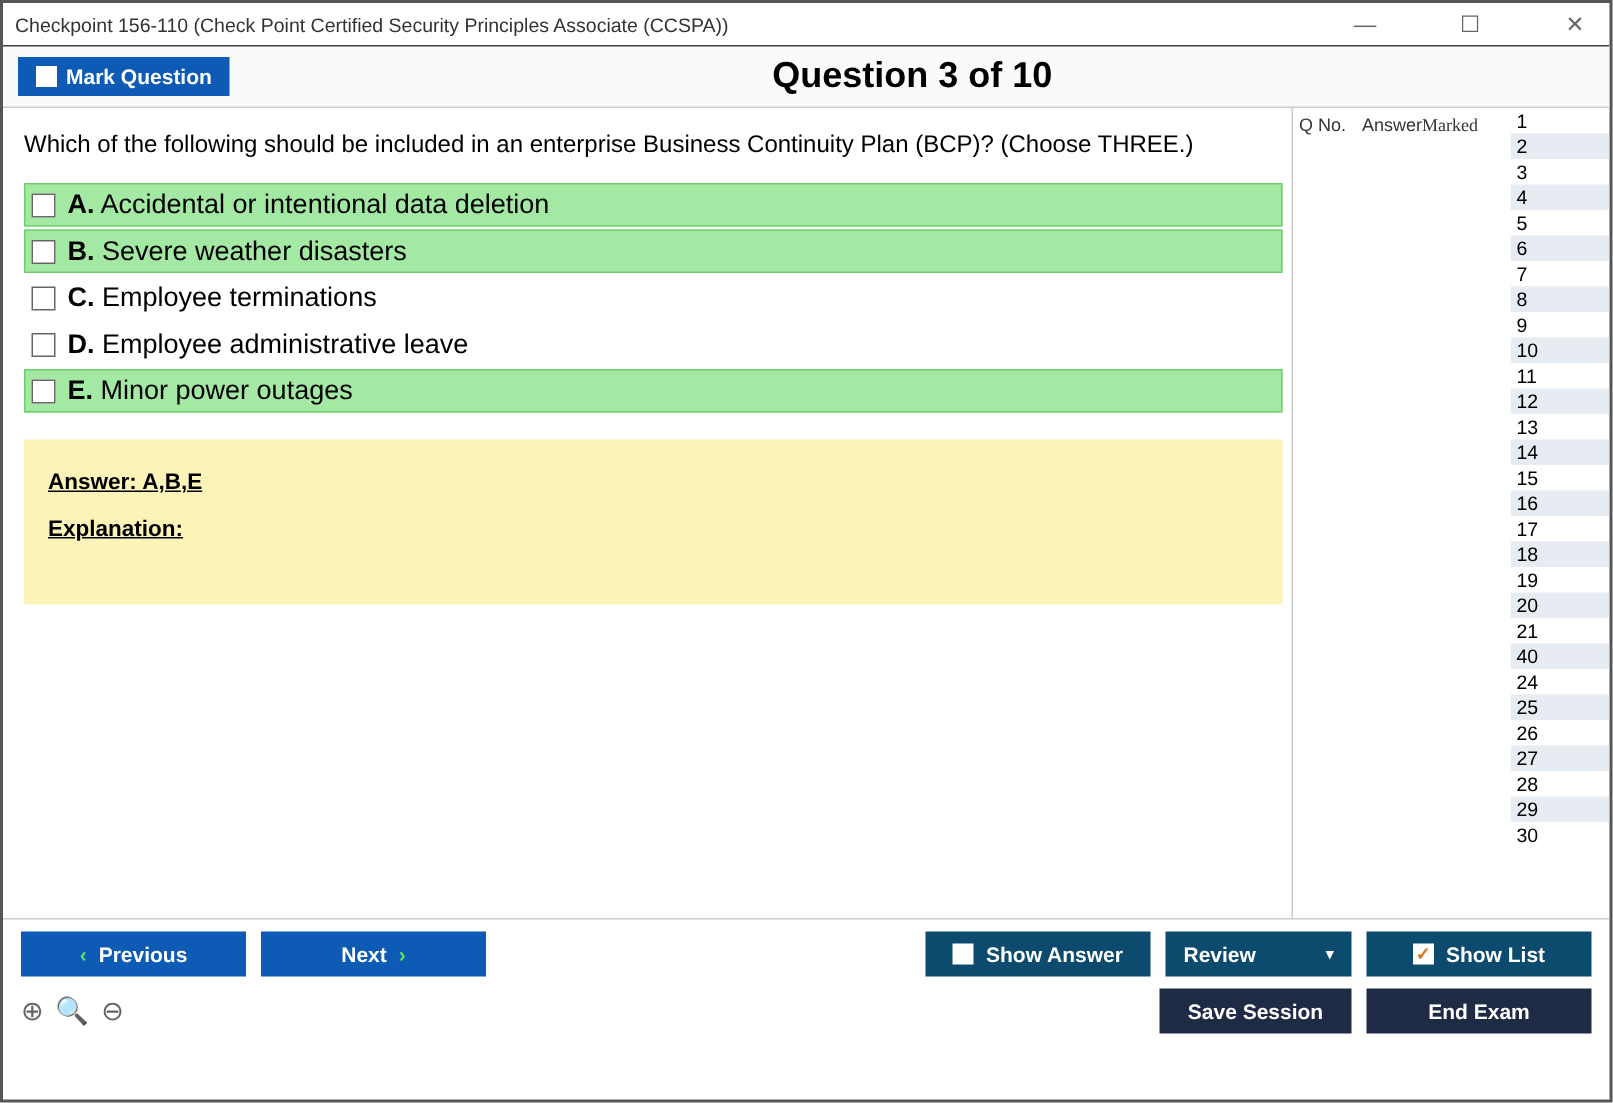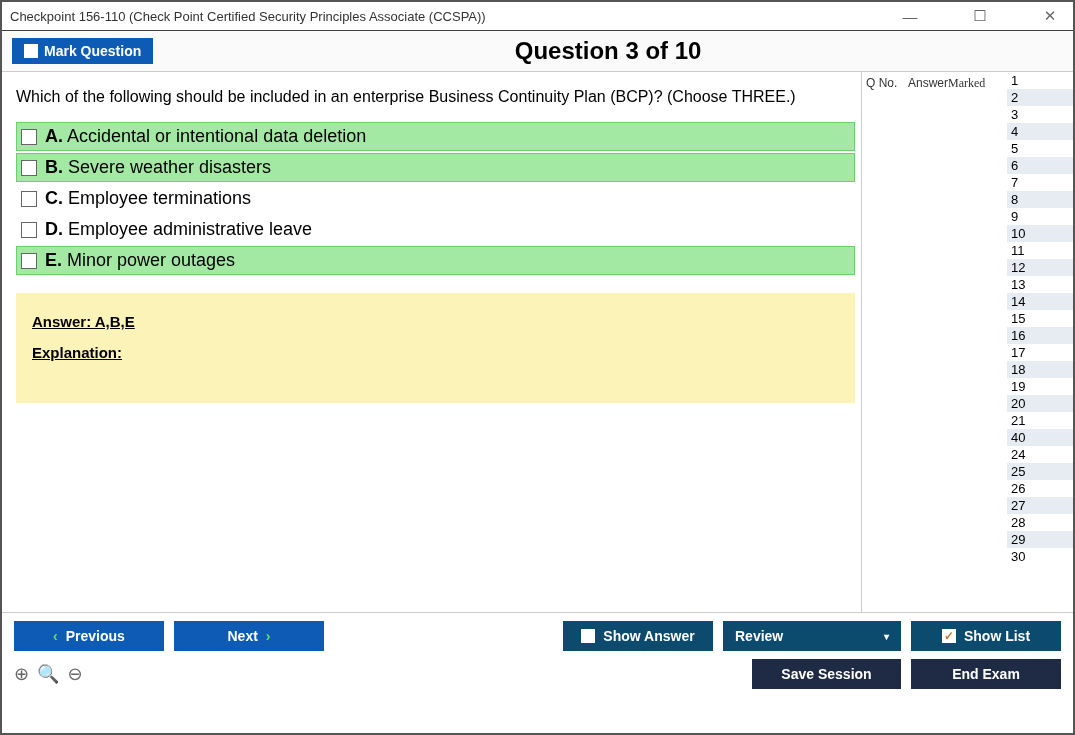--- a/index.html
+++ b/index.html
@@ -306,36 +306,36 @@
     </div>
     <div class="btn blue next">
       <span>Next</span>
       <span class="arr-r">›</span>
     </div>
     <div class="spacer"></div>
     <div class="btn orange" style="width:150px">
       <span class="sq"></span>
       <span>Show Answer</span>
     </div>
-    <div class="btn orange" style="width:178px; justify-content:space-between; padding:0 12px;text-align:right;">
+    <div class="btn orange" style="width:124px; justify-content:space-between; padding:0 12px;text-align:right;">
       <span>Review</span>
       <span class="tri">▾</span>
     </div>
     <div class="btn orange" style="width:150px">
       <span class="chkmark">✓</span>
       <span>Show List</span>
     </div>
   </div>
   <div class="footrow">
     <div class="zoom">
       <span>⊕</span>
       <span>🔍</span>
       <span>⊖</span>
     </div>
     <div class="spacer"></div>
-    <div class="btn navy" style="width:149px">
+    <div class="btn navy" style="width:128px">
       <span>Save Session</span>
     </div>
     <div class="btn navy" style="width:150px">
       <span>End Exam</span>
     </div>
   </div>
 </div>
 
 </body></html>

